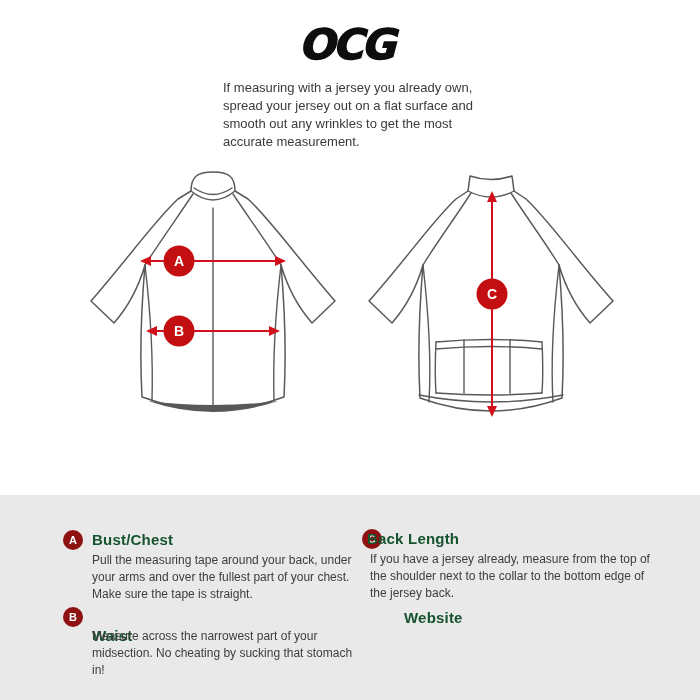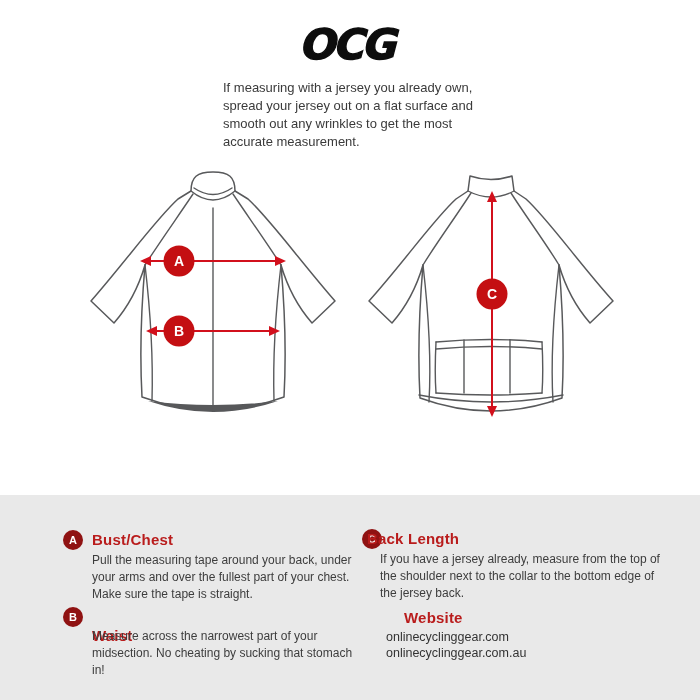--- a/index.html
+++ b/index.html
@@ -15,21 +15,21 @@
          font-size:13px;line-height:18px;color:#3a3a3a;}
   
   .front-svg{position:absolute;left:85px;top:171px;}
   .back-svg{position:absolute;left:360px;top:172px;}
   
   .footer{position:absolute;left:0;top:495px;width:700px;height:205px;background:#e9e9e9;}
   
   .mkr{position:absolute;width:20px;height:20px;border-radius:50%;background:#8f1212;
        color:#ffffff;font-weight:bold;font-size:11px;display:flex;align-items:center;
        justify-content:center;}
-  .h{position:absolute;font-size:15px;font-weight:bold;color:#b91c1c;letter-spacing:0.2px;}
+  .h{position:absolute;font-size:15px;font-weight:bold;color:#14532d;letter-spacing:0.2px;}
   .p{position:absolute;font-size:12px;line-height:17px;color:#3d3d3d;}
   .url{position:absolute;font-size:12.5px;line-height:17px;color:#333333;}
 </style>
 </head>
 <body>
 
 <div class="canvas">
 
   <div class="logo">OCG</div>
 
@@ -143,20 +143,18 @@
     <div class="mkr" style="left:63px;top:112px;">
       <span>B</span>
     </div>
     <div class="h" style="left:92px;top:132px;">Waist</div>
     <div class="p" style="left:92px;top:133px;width:272px;">Measure  across the narrowest part of your midsection. No cheating by sucking that stomach in!</div>
 
     <div class="mkr" style="left:362px;top:34px;">
       <span>C</span>
     </div>
     <div class="h" style="left:367px;top:35px;">Back Length</div>
-    <div class="p" style="left:380px;top:56px;width:282px;">If you have a jersey already, measure from the top of the shoulder next to the collar to the bottom edge of the jersey back.</div>
+    <div class="p" style="left:370px;top:56px;width:282px;">If you have a jersey already, measure from the top of the shoulder next to the collar to the bottom edge of the jersey back.</div>
 
     <div class="h" style="left:404px;top:114px;">Website</div>
-    <div class="url" style="left:386px;top:134px;">onlinecyclinggear.com</div>
-    <div class="url" style="left:386px;top:150px;">onlinecyclinggear.com.au</div>
   </div>
 
 </div>
 
 </body></html>

